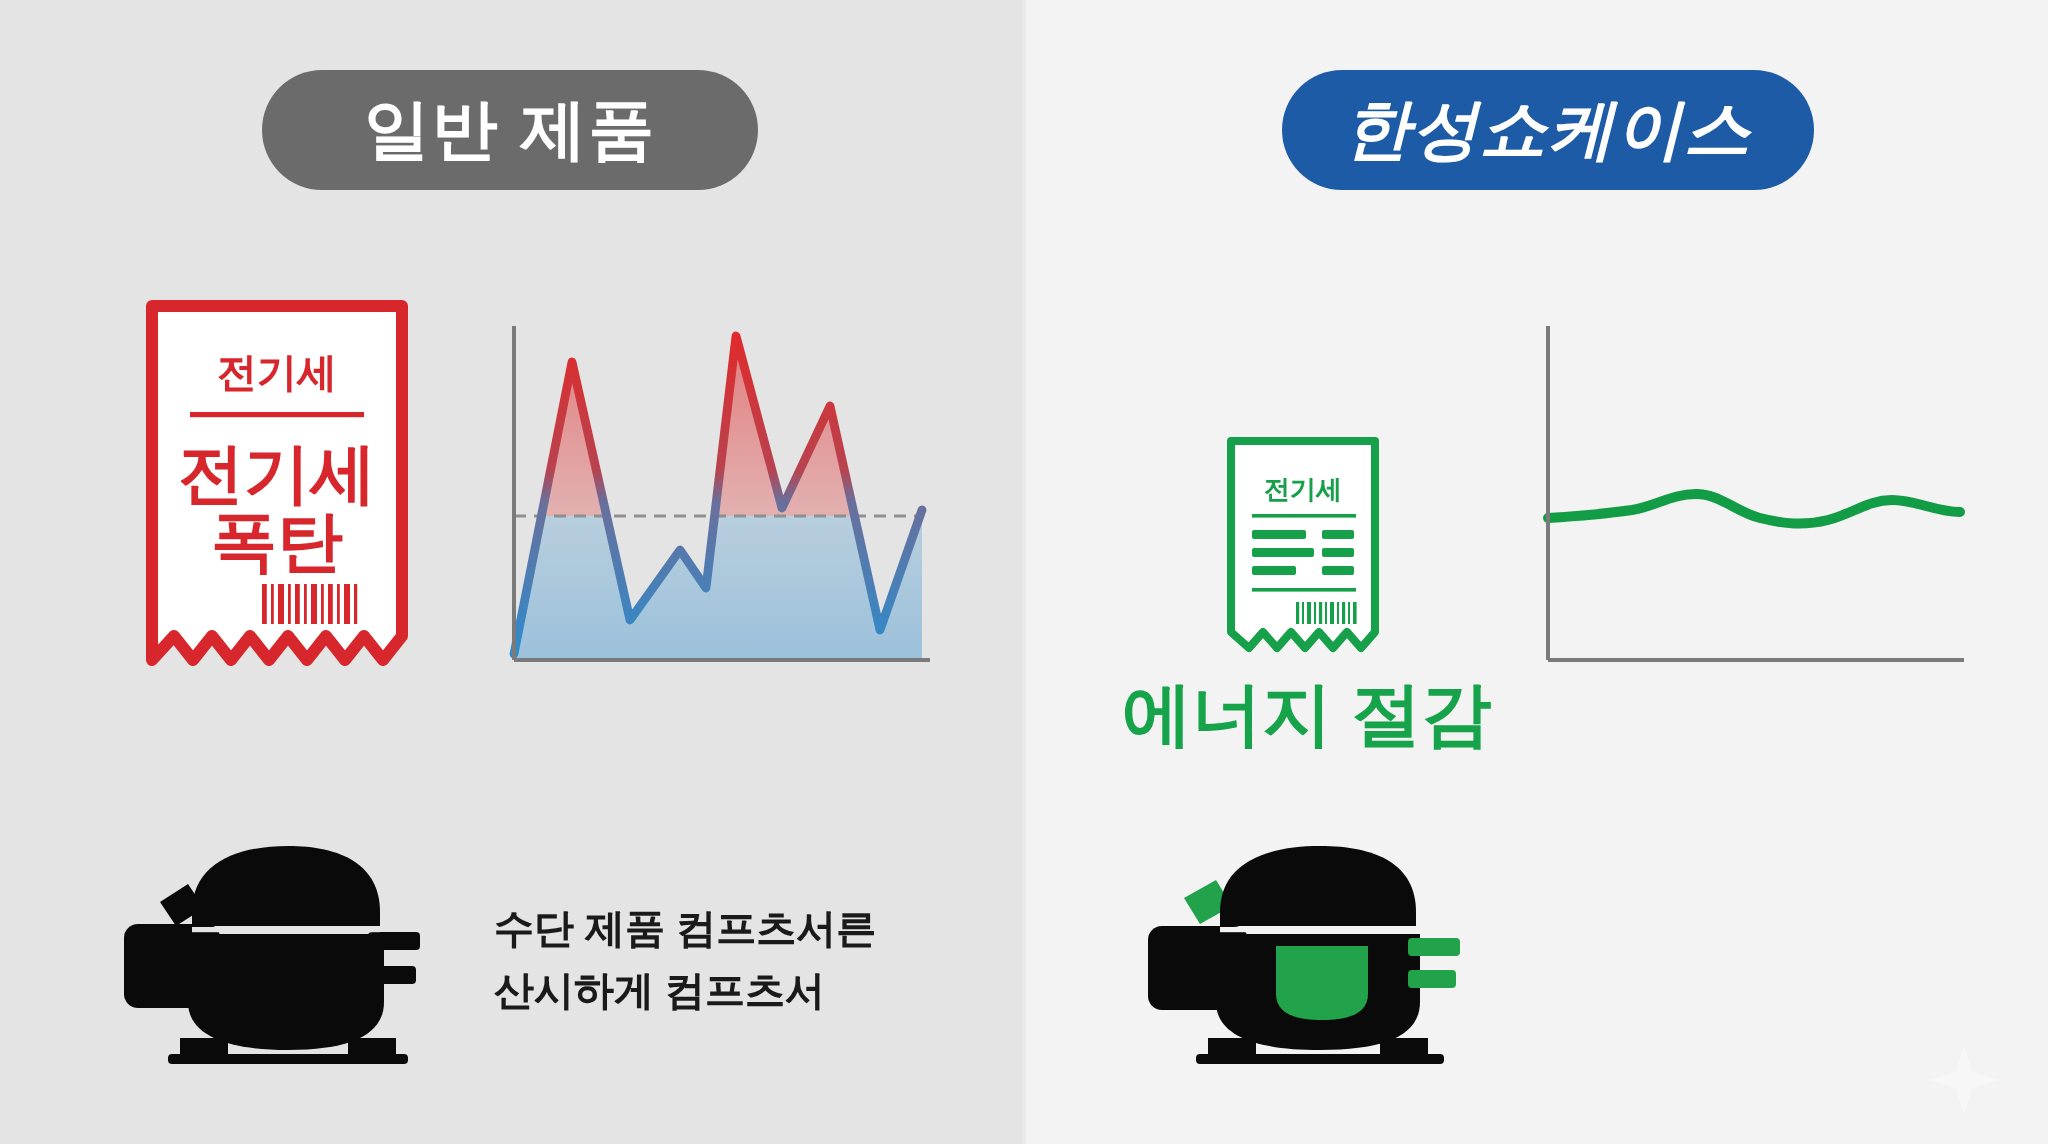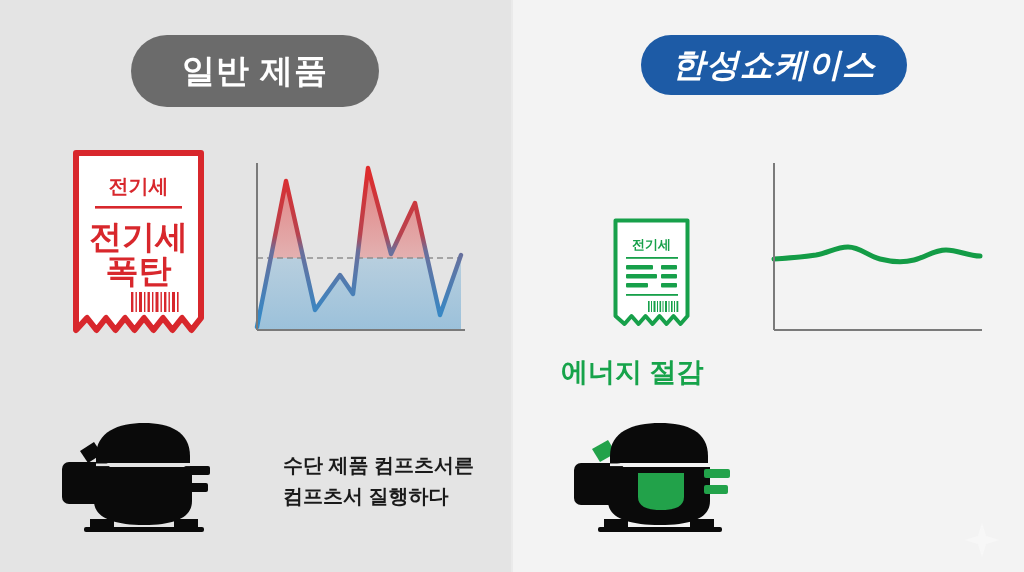--- a/index.html
+++ b/index.html
@@ -52,21 +52,21 @@
     border-radius: 36px;
     color: #ffffff;
     font-weight: bold;
     letter-spacing: 1px;
     white-space: nowrap;
   }
   .badge-gray {
     left: 131px;
     top: 35px;
     width: 248px;
-    height: 72px;
+    height: 60px;
     background: #6b6b6b;
     font-size: 33px;
   }
   .badge-blue {
     left: 641px;
     top: 35px;
     width: 266px;
     height: 60px;
     background: #1d5ba6;
     font-size: 33px;
@@ -107,25 +107,25 @@
     top: 155px;
     width: 225px;
     height: 180px;
   }
   .chart svg { display: block; width: 100%; height: 100%; }
 
   
   .energy-label {
     position: absolute;
     left: 561px;
-    top: 354px;
+    top: 334px;
     width: 184px;
-    text-align: left;
+    text-align: center;
     color: #16a34a;
-    font-size: 27px;
+    font-size: 35px;
     font-weight: bold;
     letter-spacing: 0px;
     white-space: nowrap;
   }
 
   
   .compressor {
     position: absolute;
   }
   .compressor-left {
@@ -143,21 +143,20 @@
   .compressor svg { display: block; width: 100%; height: 100%; }
 
   
   .caption {
     position: absolute;
     color: #1a1a1a;
     font-size: 20px;
     font-weight: bold;
     line-height: 31px;
     white-space: nowrap;
-    margin-left: 36px;
   }
   .caption-left  { left: 247px; top: 450px; }
   .caption-right { left: 766px; top: 450px; }
   .caption-line { display: block; }
 
   
   .watermark {
     position: absolute;
     left: 962px;
     top: 520px;
@@ -261,21 +260,21 @@
         <path d="M116 104 H140 V116 H116 Z"></path>
         <rect x="26" y="112" width="120" height="5" rx="2"></rect>
       </g>
 
       <rect x="38" y="48.5" width="94" height="2.6" fill="#e4e4e4"></rect>
     </svg>
   </div>
 
   <div class="caption caption-left">
     <span class="caption-line">수단 제품 컴프츠서른</span>
-    <span class="caption-line">컴프츠서 질행하다</span>
+    <span class="caption-line">산시하게 컴프츠서</span>
   </div>
 
   <div class="badge badge-blue">한성쇼케이스</div>
 
   <div class="receipt receipt-green">
     <svg viewBox="0 0 77 112" xmlns="http://www.w3.org/2000/svg">
       <path d="M2.5 2.5 H74.5 V98 L67.5 106 L60.5 98 L53.5 106 L46.5 98 L39.5 106
                L32.5 98 L25.5 106 L18.5 98 L11.5 106 L2.5 98 Z" fill="#ffffff" stroke="#17a04a" stroke-width="4" stroke-linejoin="round"></path>
       <text x="38.5" y="31" text-anchor="middle" font-family="Liberation Sans, sans-serif" font-size="13" font-weight="bold" fill="#17a04a">전기세</text>
       <rect x="13" y="39" width="52" height="1.8" fill="#17a04a"></rect>

